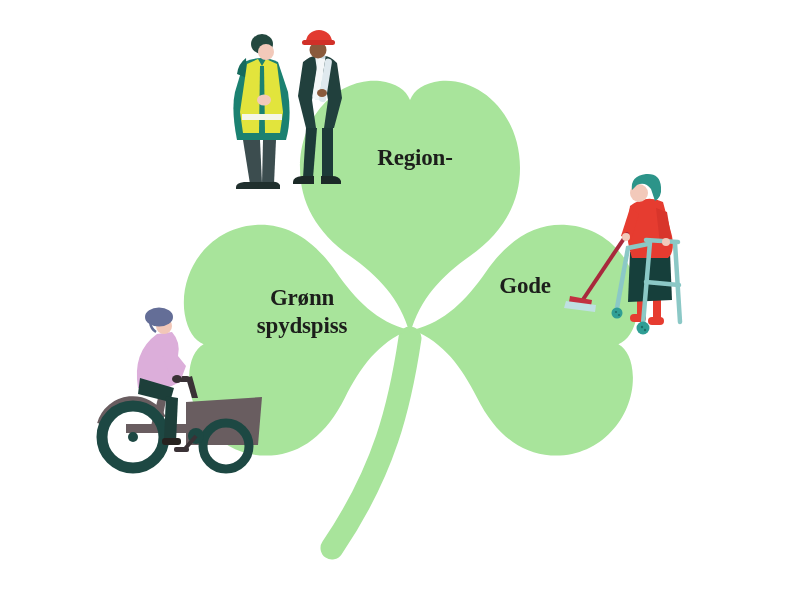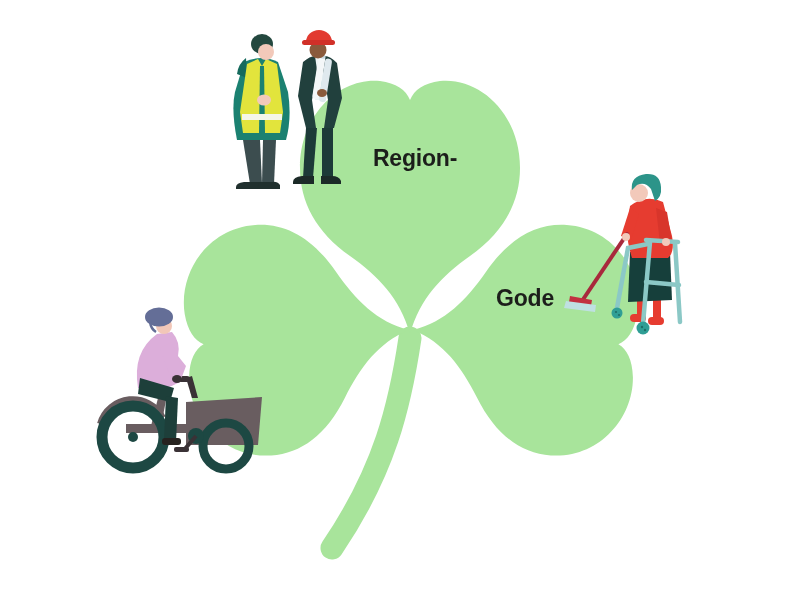--- a/index.html
+++ b/index.html
@@ -4,35 +4,35 @@
 <style>
   :root{
     --clover-green:#a8e49b;
     --label-color:#1c1e1b;
     --bg:#ffffff;
   }
   html,body{margin:0;padding:0;background:var(--bg);}
   .stage{
     position:relative;width:800px;height:600px;overflow:hidden;
     background:var(--bg);
-    font-family:Liberation Sans, sans-serif;
+    font-family:Liberation Serif, serif;
   }
   .stage svg{position:absolute;left:0;top:0;}
   .clover-fill{fill:var(--clover-green);}
   .clover-stroke{stroke:var(--clover-green);}
   .leaf-label{
     position:absolute;width:220px;text-align:center;
     color:var(--label-color);
     font-size:23px;font-weight:700;line-height:28px;letter-spacing:-0.2px;
     z-index:3;
   }
   .leaf-label span{display:block;}
   #label-top{left:305px;top:144px;}
   #label-left{left:192px;top:284px;}
-  #label-right{left:415px;top:284px;text-align:center;}
+  #label-right{left:415px;top:272px;text-align:center;}
 </style>
 </head>
 <body>
 
 <div class="stage">
 
   <svg width="800" height="600" viewBox="0 0 800 600">
 
     <g>
 
@@ -174,18 +174,20 @@
 
       <circle cx="626" cy="237" r="4" fill="#f2c9ba"></circle>
       <circle cx="666" cy="242" r="4" fill="#f2c9ba"></circle>
     </g>
   </svg>
 
   <div class="leaf-label" id="label-top">
     <span>Region-</span>
   </div>
   <div class="leaf-label" id="label-left">
+    <span>Grønn</span>
+    <span>spydspiss</span>
   </div>
   <div class="leaf-label" id="label-right">
     <span>Gode</span>
   </div>
 
 </div>
 
 </body></html>

